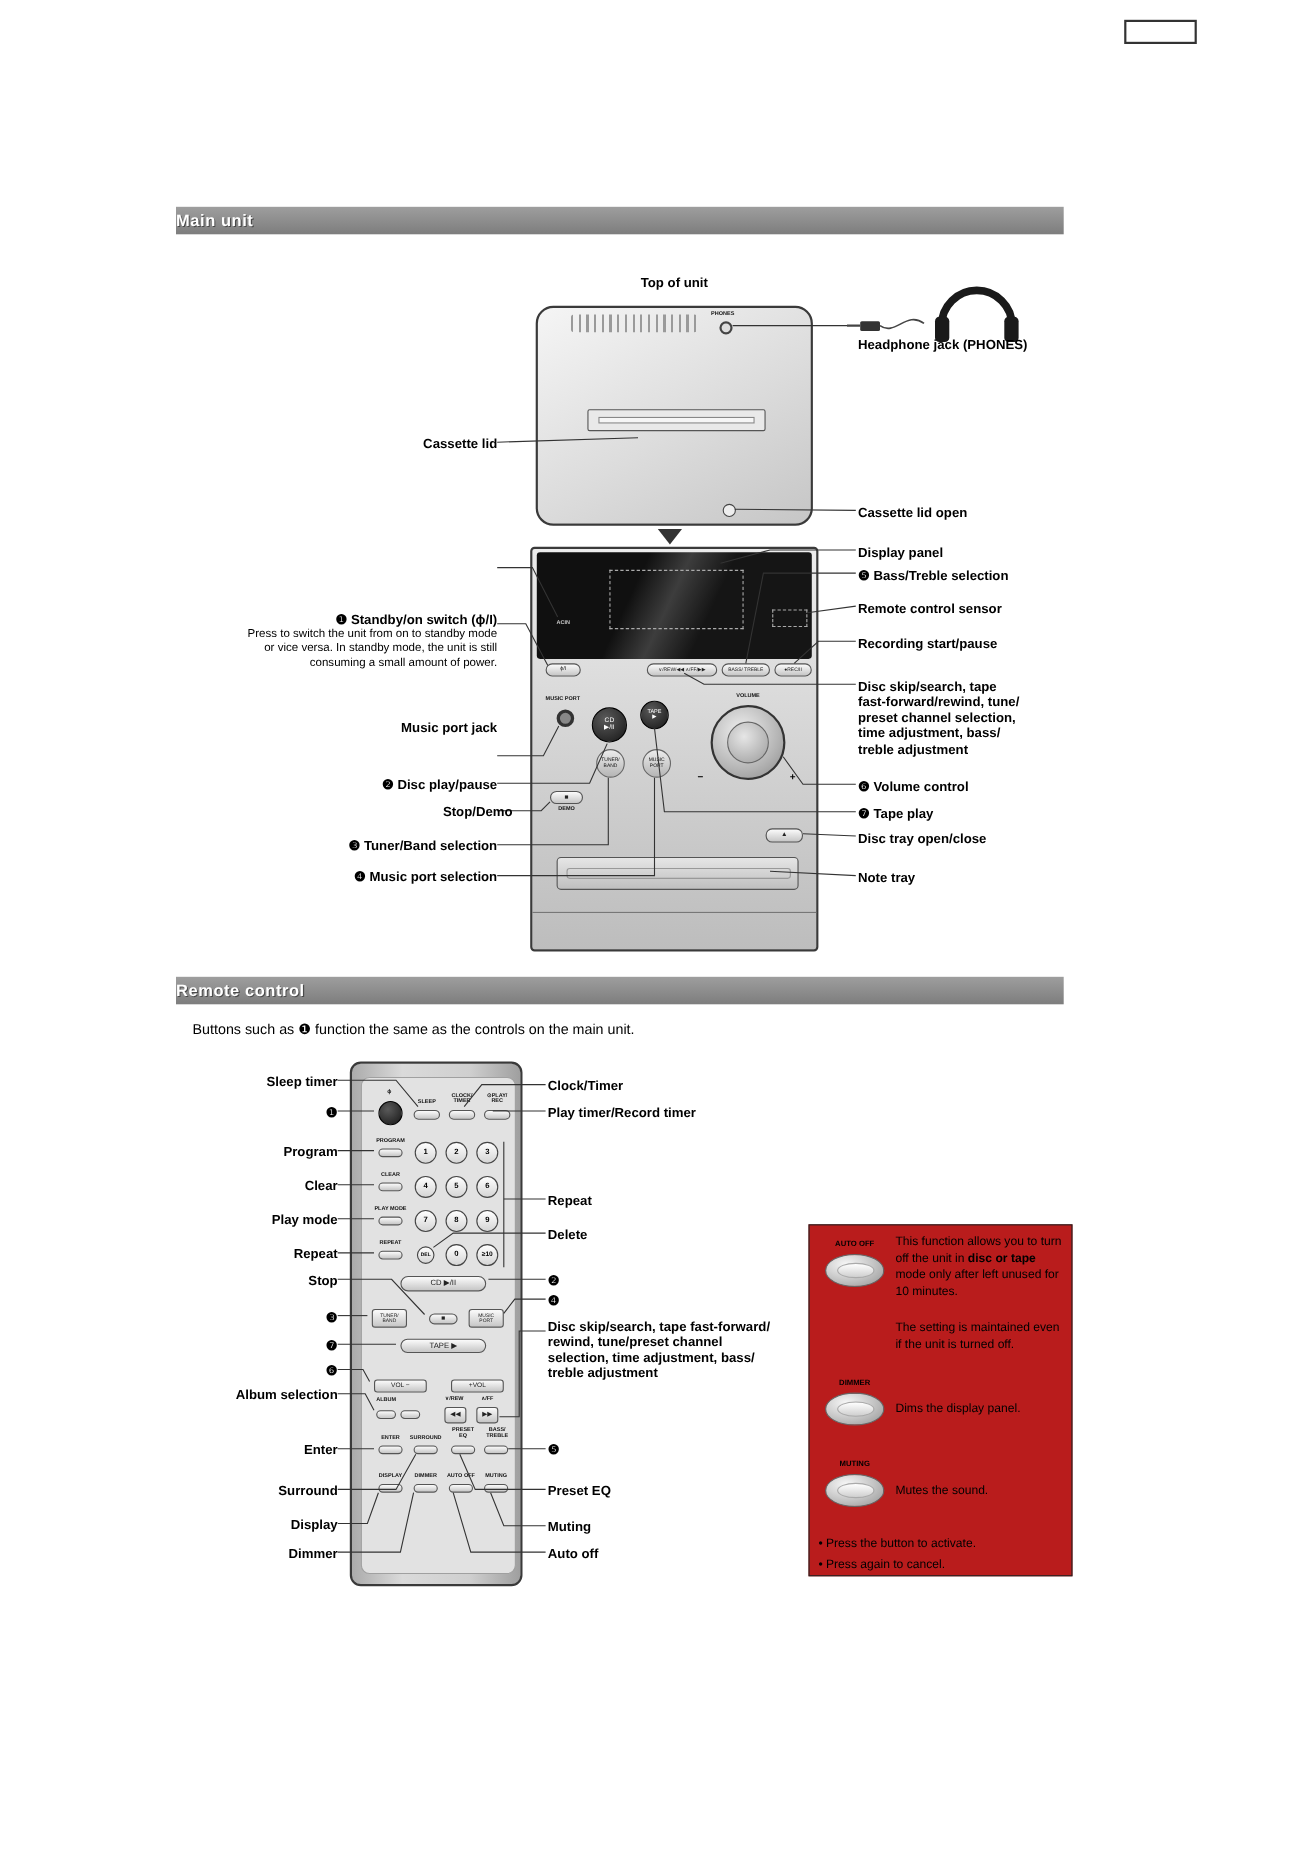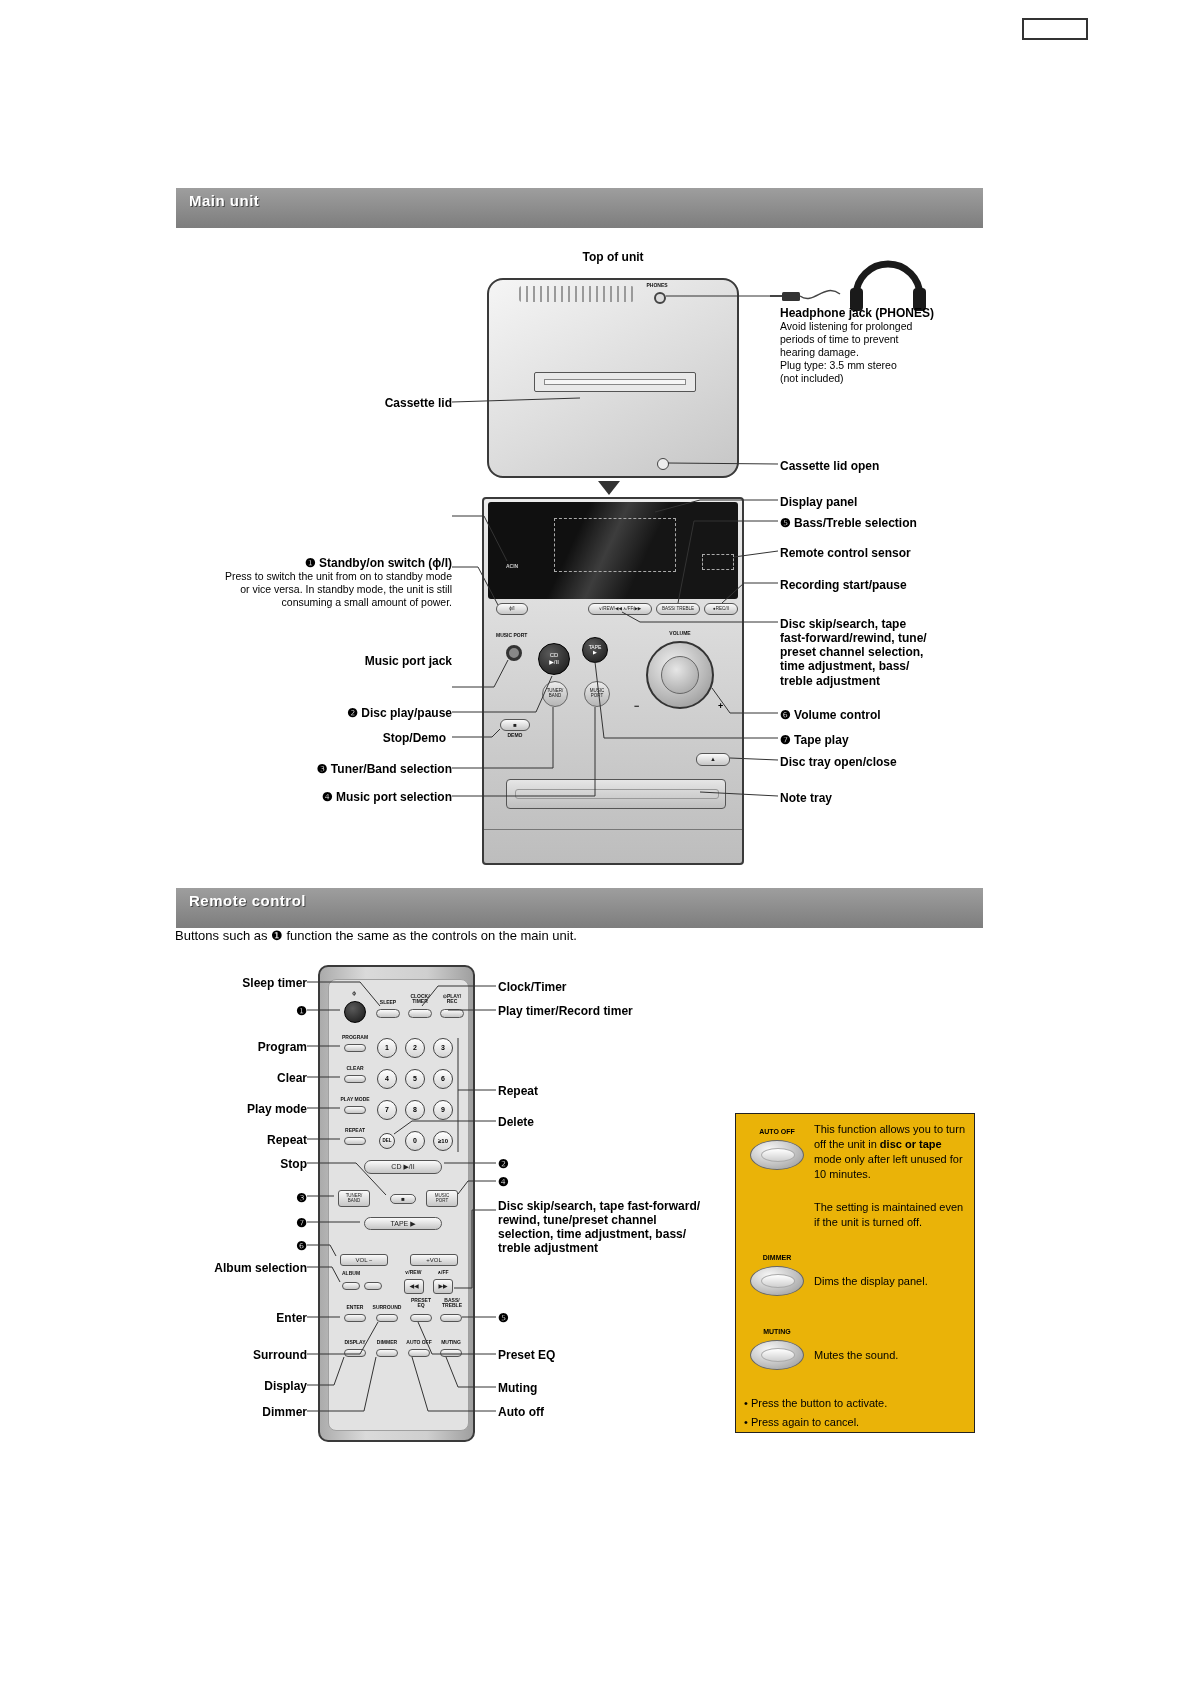--- a/index.html
+++ b/index.html
@@ -1,19 +1,19 @@
 <!DOCTYPE html>
 <html><head>
 <meta charset="utf-8">
 <style>
   *{margin:0;padding:0;box-sizing:border-box}
   body{background:#fff}
   .page{position:relative;width:1190px;height:1684px;background:#fff;font-family:"Liberation Sans",sans-serif;color:#000;overflow:hidden}
   .abs{position:absolute}
-  .bar{position:absolute;left:176px;width:807px;height:40px;background:linear-gradient(#9e9e9e,#7d7d7d);color:#fff;font-size:15px;font-weight:bold;line-height:25px;padding-left:13px;letter-spacing:.5px;text-shadow:1px 1px 0 #4a4a4a;z-index:10}
+  .bar{position:absolute;left:160px;width:807px;height:25px;background:linear-gradient(#9e9e9e,#7d7d7d);color:#fff;font-size:15px;font-weight:bold;line-height:25px;padding-left:0;letter-spacing:.5px;text-shadow:1px 1px 0 #4a4a4a;z-index:10}
   .lab{position:absolute;font-size:12px;font-weight:bold;line-height:1.18;z-index:10}
   .lab.r{text-align:right}
   .sub{font-size:10.5px;font-weight:normal;line-height:1.24;white-space:pre-line}
   .pre{white-space:pre-line}
   .pill{position:absolute;border:1px solid #555;border-radius:6px;background:linear-gradient(#fbfbfb,#c6c6c6);display:flex;align-items:center;justify-content:center;text-align:center;color:#222;overflow:hidden}
   .rect{border-radius:3px}
   .circ{position:absolute;border-radius:50%;display:flex;align-items:center;justify-content:center;text-align:center;overflow:hidden}
   .t7{font-size:7px;line-height:1.1}
   .t6{font-size:6px;line-height:1.1}
   .t5{font-size:5px;line-height:1.1}
@@ -96,31 +96,26 @@
 
   <div class="lab r" style="left:150px;top:396px;width:302px">Cassette lid</div>
   <div class="lab r" style="left:150px;top:556px;width:302px">
     <div>❶ Standby/on switch (ɸ/I)</div>
     <div class="sub">Press to switch the unit from on to standby mode
 or vice versa. In standby mode, the unit is still
 consuming a small amount of power.</div>
   </div>
   <div class="lab r" style="left:150px;top:654px;width:302px">Music port jack</div>
   <div class="lab r" style="left:150px;top:706px;width:302px">❷ Disc play/pause</div>
-  <div class="lab r" style="left:144px;top:731px;width:302px">Stop/Demo</div>
+  <div class="lab r" style="left:164px;top:731px;width:302px">Stop/Demo</div>
   <div class="lab r" style="left:150px;top:762px;width:302px">❸ Tuner/Band selection</div>
   <div class="lab r" style="left:150px;top:790px;width:302px">❹ Music port selection</div>
 
   <div class="lab" style="left:780px;top:306px;width:205px">
     <div>Headphone jack (PHONES)</div>
-    <div class="sub">Avoid listening for prolonged
-periods of time to prevent
-hearing damage.
-Plug type: 3.5 mm stereo
-(not included)</div>
   </div>
   <div class="lab" style="left:780px;top:459px;width:205px">Cassette lid open</div>
   <div class="lab" style="left:780px;top:495px;width:205px">Display panel</div>
   <div class="lab" style="left:780px;top:516px;width:205px">❺ Bass/Treble selection</div>
   <div class="lab" style="left:780px;top:546px;width:205px">Remote control sensor</div>
   <div class="lab" style="left:780px;top:578px;width:205px">Recording start/pause</div>
   <div class="lab pre" style="left:780px;top:617px;width:205px">Disc skip/search, tape
 fast-forward/rewind, tune/
 preset channel selection,
 time adjustment, bass/
@@ -233,21 +228,21 @@
   <div class="lab" style="left:498px;top:1175px;width:230px">❹</div>
   <div class="lab pre" style="left:498px;top:1199px;width:230px">Disc skip/search, tape fast-forward/
 rewind, tune/preset channel
 selection, time adjustment, bass/
 treble adjustment</div>
   <div class="lab" style="left:498px;top:1311px;width:230px">❺</div>
   <div class="lab" style="left:498px;top:1348px;width:230px">Preset EQ</div>
   <div class="lab" style="left:498px;top:1381px;width:230px">Muting</div>
   <div class="lab" style="left:498px;top:1405px;width:230px">Auto off</div>
 
-  <div class="abs" style="left:735px;top:1113px;width:240px;height:320px;border:1.5px solid #222;z-index:10;background:#eab308">
+  <div class="abs" style="left:735px;top:1113px;width:240px;height:320px;border:1.5px solid #222;z-index:10;background:#b91c1c">
     <div class="abs" style="left:10px;top:14px;width:62px;text-align:center;font-size:7px;font-weight:bold">AUTO OFF</div>
     <div class="boxbtn" style="left:14px;top:26px;width:54px;height:30px">
         <div class="hi"></div>
       </div>
     <div class="body-txt" style="left:78px;top:8px;width:154px"><span>This function allows you to turn off the unit in </span><b>disc or tape</b><span> mode only after left unused for 10 minutes.</span></div>
     <div class="body-txt" style="left:78px;top:86px;width:154px">The setting is maintained even if the unit is turned off.</div>
     <div class="abs" style="left:10px;top:140px;width:62px;text-align:center;font-size:7px;font-weight:bold">DIMMER</div>
     <div class="boxbtn" style="left:14px;top:152px;width:54px;height:30px">
         <div class="hi"></div>
       </div>

